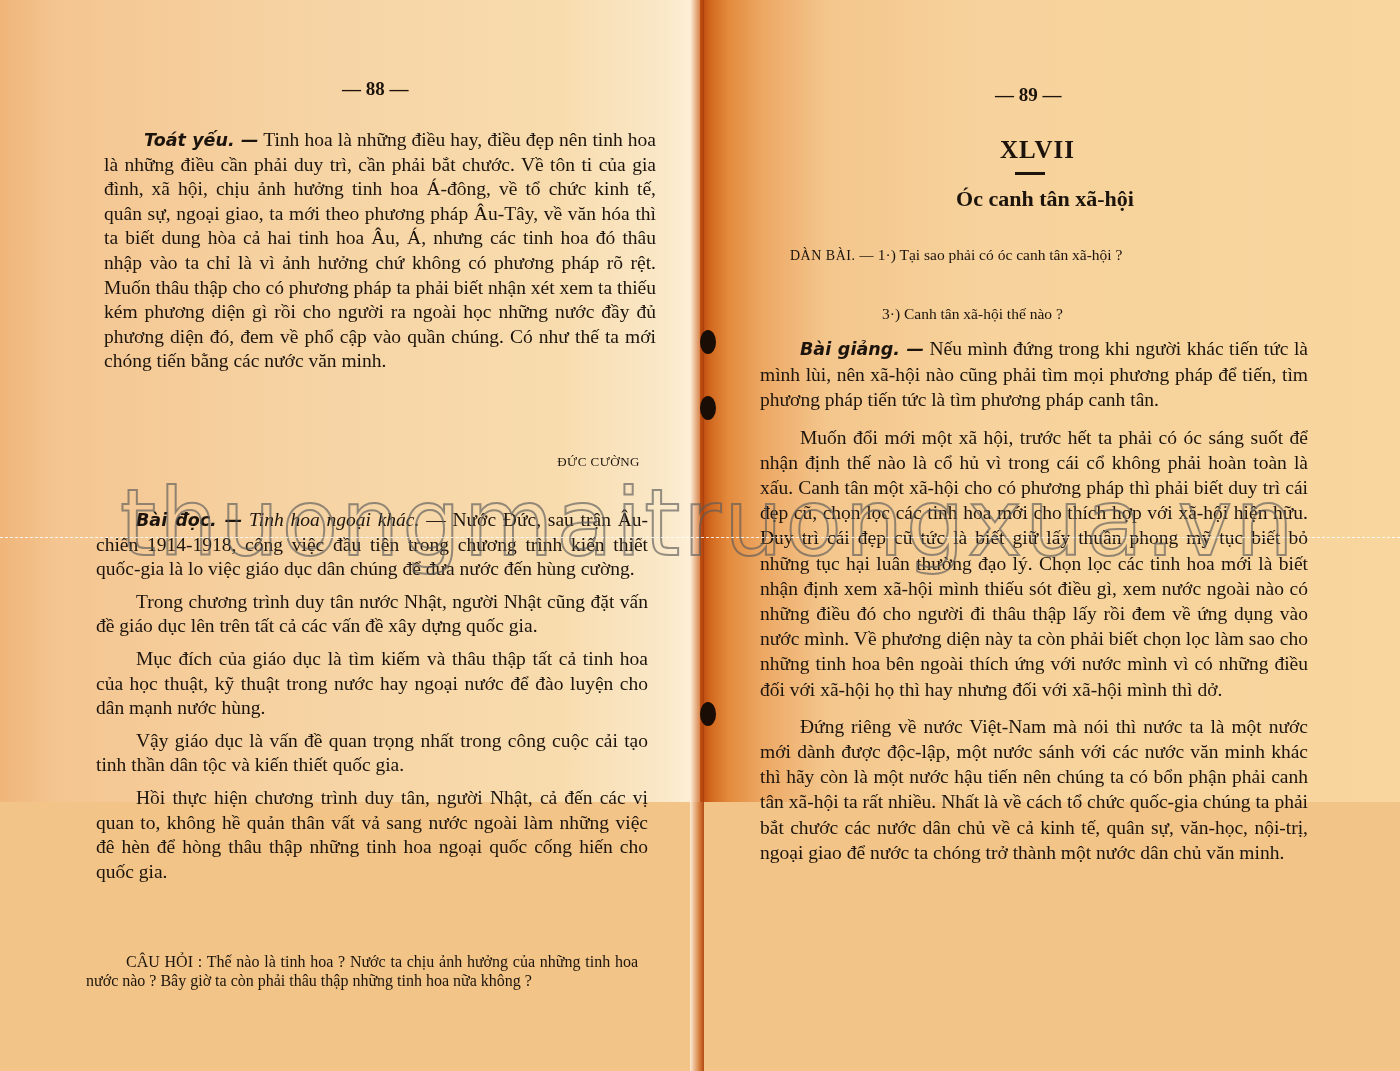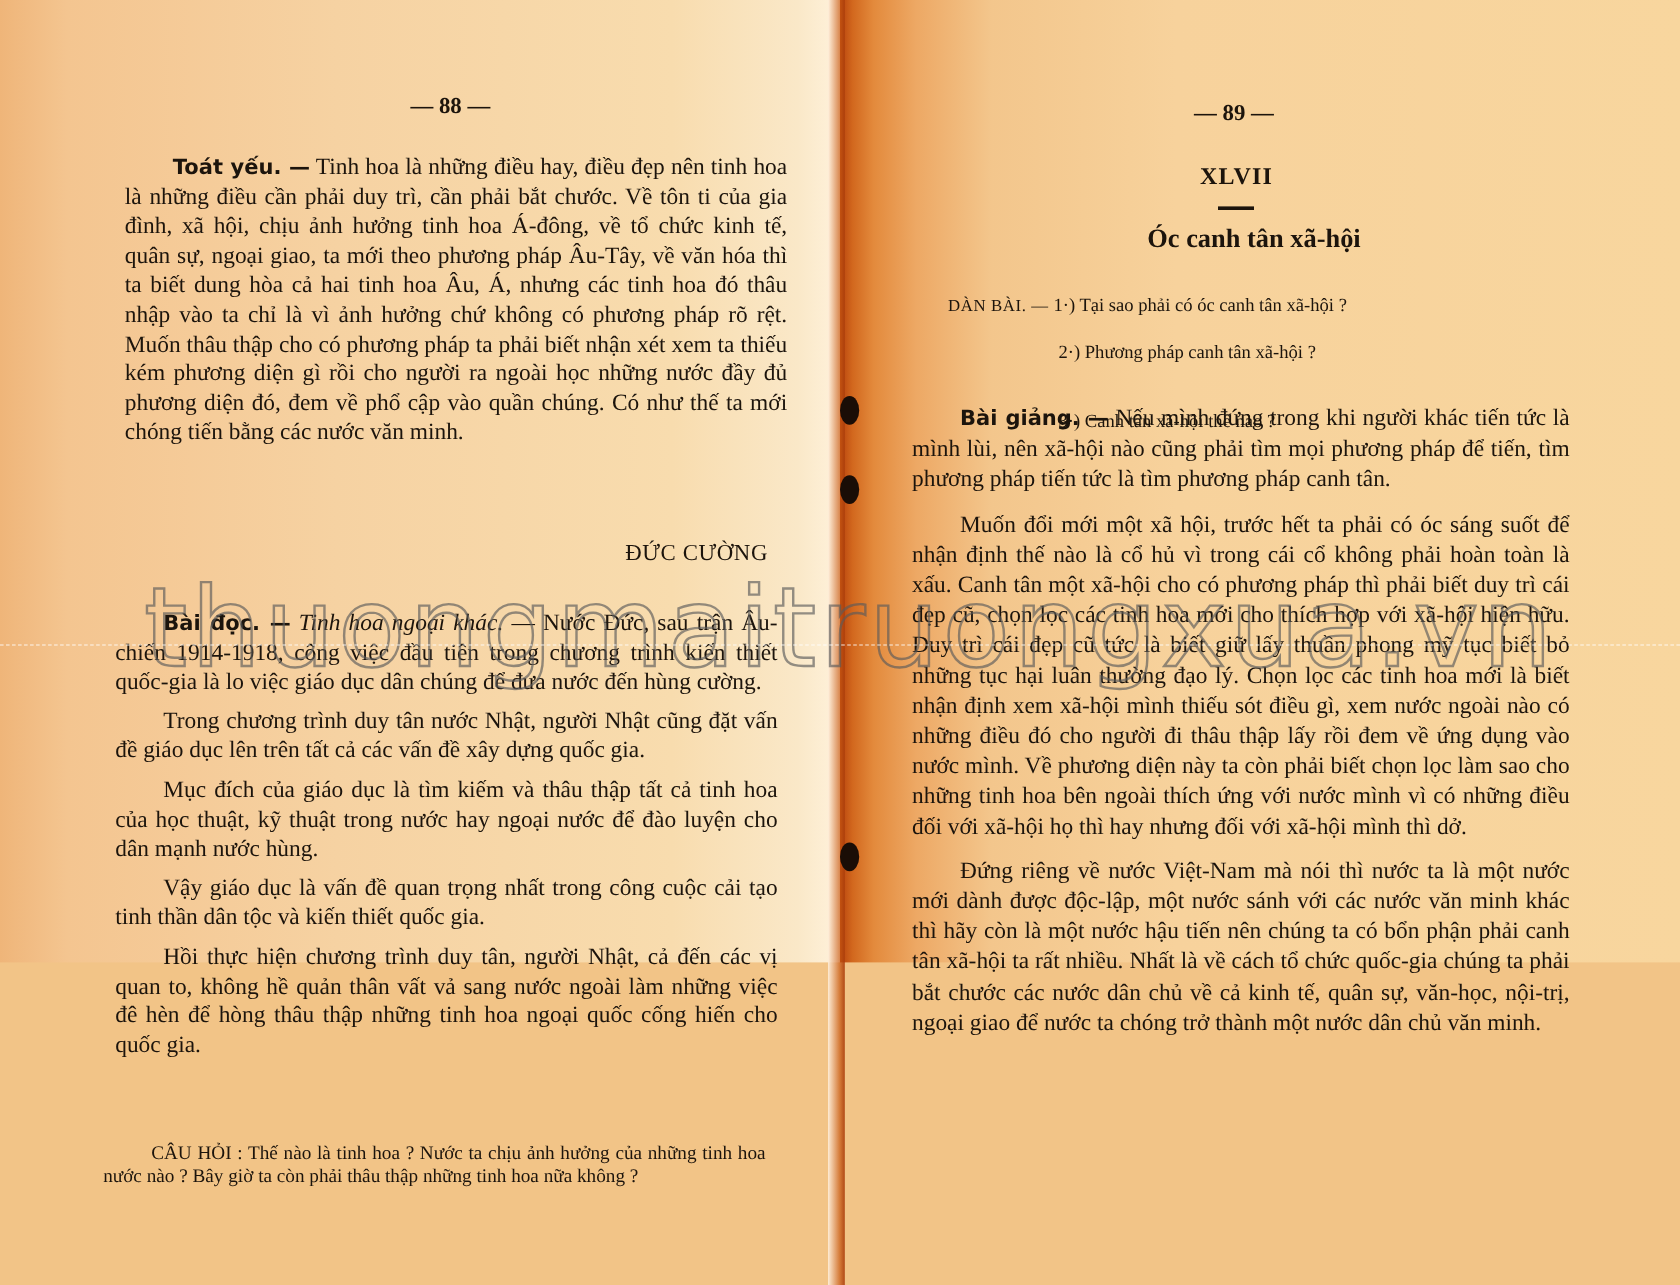--- a/index.html
+++ b/index.html
@@ -23,25 +23,25 @@
   }
   .gutter-shadow {
     position:absolute; left:690px; top:0; width:14px; height:1071px;
     background: linear-gradient(90deg, rgba(255,240,220,0.9), rgba(200,90,20,0.7) 70%, rgba(170,60,10,0.9));
   }
   .hole { position:absolute; width:16px; height:24px; border-radius:50%; background:#1a0d06; left:700px; }
 
   .page-num { position:absolute; font-weight:bold; font-size:19px; }
   .txt { position:absolute; font-size:19.5px; line-height:24.6px; text-align:justify; }
   .txt p { margin:0; text-indent:40px; }
-  .b { font-weight:bold; font-family:"DejaVu Sans","Liberation Sans",sans-serif; font-size:17.5px; }
+  .b { font-weight:bold; font-family:"DejaVu Sans","Liberation Sans",sans-serif; font-size:17.5px;font-style:italic; }
   .i { font-style:italic; }
   .small { font-size:16px; line-height:19px; }
 
-  .chap-num { position:absolute; left:1000px; top:136px; font-weight:bold; font-size:20px; letter-spacing:1px; }
+  .chap-num { position:absolute; left:1000px; top:136px; font-weight:bold; font-size:25px; letter-spacing:1px; }
   .chap-rule { position:absolute; left:1015px; top:172px; width:30px; height:3px; background:#1c140c; }
   .chap-title { position:absolute; left:900px; top:186px; width:290px; text-align:center; font-family:Liberation Serif, serif; font-weight:bold; font-size:22px; }
 
   .outline { position:absolute; font-size:15.5px; line-height:38px; }
   .outline .lbl { font-size:14px; letter-spacing:0.5px; }
 
   .watermark {
     position:absolute; left:120px; top:478px; width:1300px;
     font-family:"DejaVu Sans","Liberation Sans",sans-serif; font-size:92px; line-height:92px;
     color:transparent; -webkit-text-stroke:2px rgba(90,90,90,0.65); letter-spacing:3px;
@@ -55,21 +55,21 @@
 <div class="spread">
 
   <div class="page page-left">
     <div class="page-num" style="left:342px; top:78px;">— 88 —</div>
 
     <div class="txt" style="left:104px; top:128px; width:552px;">
       <p><span class="b">Toát yếu. —</span> <span>Tinh hoa là những điều hay, điều đẹp nên tinh hoa là những điều cần phải duy trì, cần phải bắt chước. Về tôn ti của gia đình, xã hội, chịu ảnh hưởng tinh hoa Á-đông, về tổ chức kinh tế, quân sự, ngoại giao, ta mới theo phương pháp Âu-Tây, về văn hóa thì ta biết dung hòa cả hai tinh hoa Âu, Á, nhưng các tinh hoa đó thâu nhập vào ta chỉ là vì ảnh hưởng chứ không có phương pháp rõ rệt. Muốn thâu thập cho có phương pháp ta phải biết nhận xét xem ta thiếu kém phương diện gì rồi cho người ra ngoài học những nước đầy đủ phương diện đó, đem về phổ cập vào quần chúng. Có như thế ta mới chóng tiến bằng các nước văn minh.</span></p>
     </div>
 
     <div class="txt" style="left:100px; top:440px; width:540px;">
-      <div style="text-align:right; margin-top:10px; font-size:19px; letter-spacing:0.5px;">ĐỨC CƯỜNG</div>
+      <div style="text-align:right; margin-top:10px; font-size:13px; letter-spacing:0.5px;">ĐỨC CƯỜNG</div>
     </div>
 
     <div class="txt" style="left:96px; top:508px; width:552px;">
       <p><span class="b">Bài đọc. —</span> <span class="i">Tinh hoa ngoại khác.</span> <span>— Nước Đức, sau trận Âu-chiến 1914-1918, công việc đầu tiên trong chương trình kiến thiết quốc-gia là lo việc giáo dục dân chúng để đưa nước đến hùng cường.</span></p>
       <p style="margin-top:8px;">Trong chương trình duy tân nước Nhật, người Nhật cũng đặt vấn đề giáo dục lên trên tất cả các vấn đề xây dựng quốc gia.</p>
       <p style="margin-top:8px;">Mục đích của giáo dục là tìm kiếm và thâu thập tất cả tinh hoa của học thuật, kỹ thuật trong nước hay ngoại nước để đào luyện cho dân mạnh nước hùng.</p>
       <p style="margin-top:8px;">Vậy giáo dục là vấn đề quan trọng nhất trong công cuộc cải tạo tinh thần dân tộc và kiến thiết quốc gia.</p>
       <p style="margin-top:8px;">Hồi thực hiện chương trình duy tân, người Nhật, cả đến các vị quan to, không hề quản thân vất vả sang nước ngoài làm những việc đê hèn để hòng thâu thập những tinh hoa ngoại quốc cống hiến cho quốc gia.</p>
     </div>
 
@@ -84,21 +84,20 @@
   <div class="hole" style="top:396px;"></div>
   <div class="hole" style="top:702px;"></div>
 
   <div class="page-num" style="left:995px; top:84px;">— 89 —</div>
   <div class="chap-num">XLVII</div>
   <div class="chap-rule"></div>
   <div class="chap-title">Óc canh tân xã-hội</div>
 
   <div class="outline" style="left:790px; top:236px;">
     <div><span class="lbl">DÀN BÀI. —</span> <span>1·) Tại sao phải có óc canh tân xã-hội ?</span></div>
-    <div style="padding-left:92px;">2·) Phương pháp canh tân xã-hội ?</div>
     <div style="padding-left:92px;margin-top:20px;">3·) Canh tân xã-hội thế nào ?</div>
   </div>
 
   <div class="txt" style="left:760px; top:336px; width:548px; line-height:25.2px;">
     <p><span class="b">Bài giảng. —</span> <span>Nếu mình đứng trong khi người khác tiến tức là mình lùi, nên xã-hội nào cũng phải tìm mọi phương pháp để tiến, tìm phương pháp tiến tức là tìm phương pháp canh tân.</span></p>
     <p style="margin-top:12px;">Muốn đổi mới một xã hội, trước hết ta phải có óc sáng suốt để nhận định thế nào là cổ hủ vì trong cái cổ không phải hoàn toàn là xấu. Canh tân một xã-hội cho có phương pháp thì phải biết duy trì cái đẹp cũ, chọn lọc các tinh hoa mới cho thích hợp với xã-hội hiện hữu. Duy trì cái đẹp cũ tức là biết giữ lấy thuần phong mỹ tục biết bỏ những tục hại luân thường đạo lý. Chọn lọc các tinh hoa mới là biết nhận định xem xã-hội mình thiếu sót điều gì, xem nước ngoài nào có những điều đó cho người đi thâu thập lấy rồi đem về ứng dụng vào nước mình. Về phương diện này ta còn phải biết chọn lọc làm sao cho những tinh hoa bên ngoài thích ứng với nước mình vì có những điều đối với xã-hội họ thì hay nhưng đối với xã-hội mình thì dở.</p>
     <p style="margin-top:12px;">Đứng riêng về nước Việt-Nam mà nói thì nước ta là một nước mới dành được độc-lập, một nước sánh với các nước văn minh khác thì hãy còn là một nước hậu tiến nên chúng ta có bổn phận phải canh tân xã-hội ta rất nhiều. Nhất là về cách tổ chức quốc-gia chúng ta phải bắt chước các nước dân chủ về cả kinh tế, quân sự, văn-học, nội-trị, ngoại giao để nước ta chóng trở thành một nước dân chủ văn minh.</p>
   </div>
 
   <div class="watermark">thuongmaitruongxua.vn</div>

